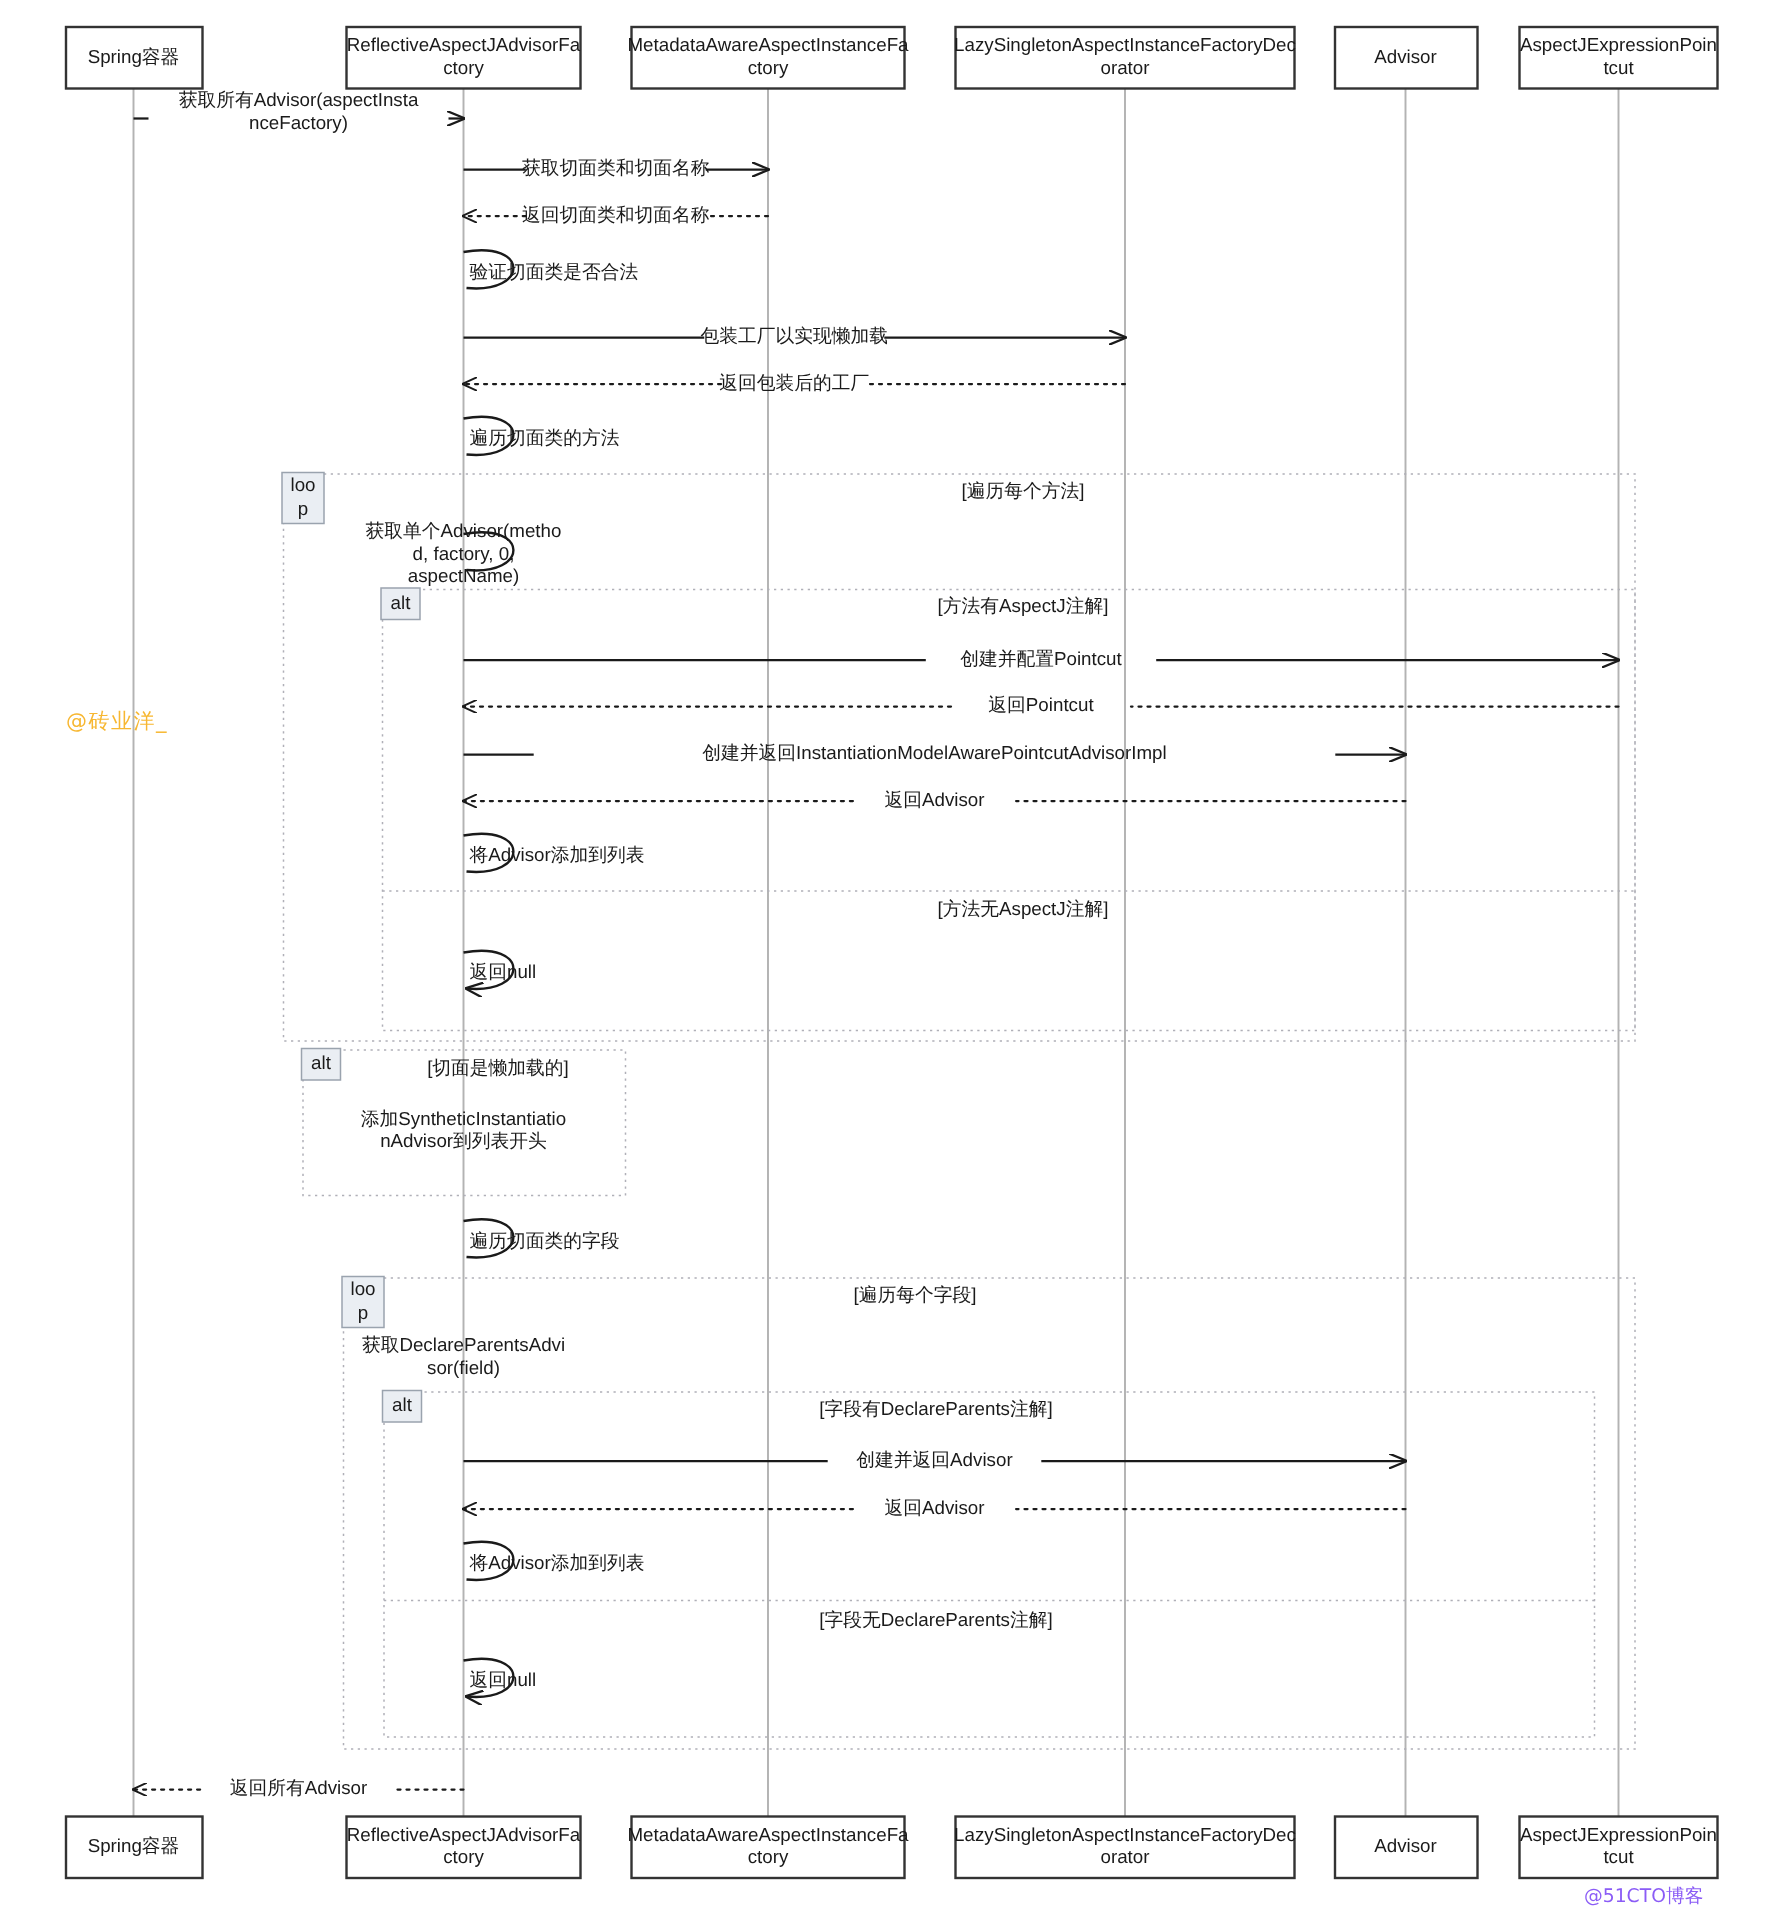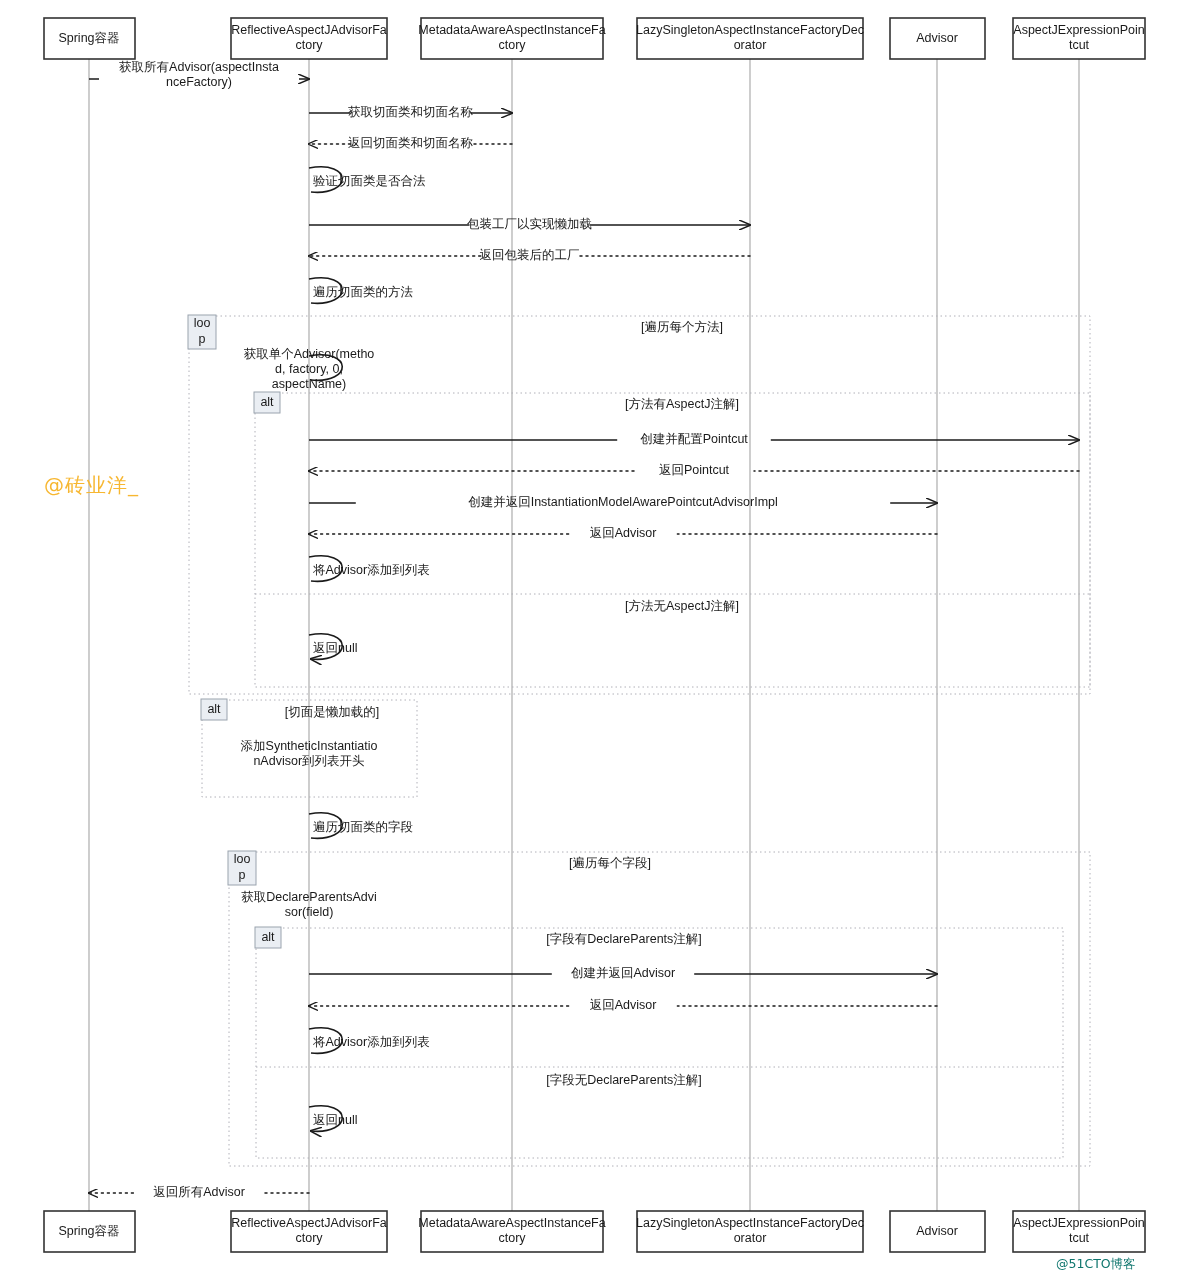--- a/index.html
+++ b/index.html
@@ -94,33 +94,33 @@
   }
   .self-arc {
     stroke: #1a1a1a;
     stroke-width: 1.6;
     fill: none;
   }
   .watermark-main {
     position: absolute;
     left: 44px;
     top: 472px;
-    font-size: 20px;
+    font-size: 14px;
     color: #f7b731;
     letter-spacing: 1px;
     font-family: "DejaVu Sans", "Liberation Sans", sans-serif;
     white-space: nowrap;
     user-select: none;
   }
   .watermark-corner {
     position: absolute;
     left: 1056px;
     top: 1256px;
     font-size: 12.5px;
-    color: #0f766e;
+    color: #8b5cf6;
     font-family: "DejaVu Sans", "Liberation Sans", sans-serif;
     white-space: nowrap;
     user-select: none;
   }
 </style>
 </head>
 <body>
 
 <div id="canvas">
 

